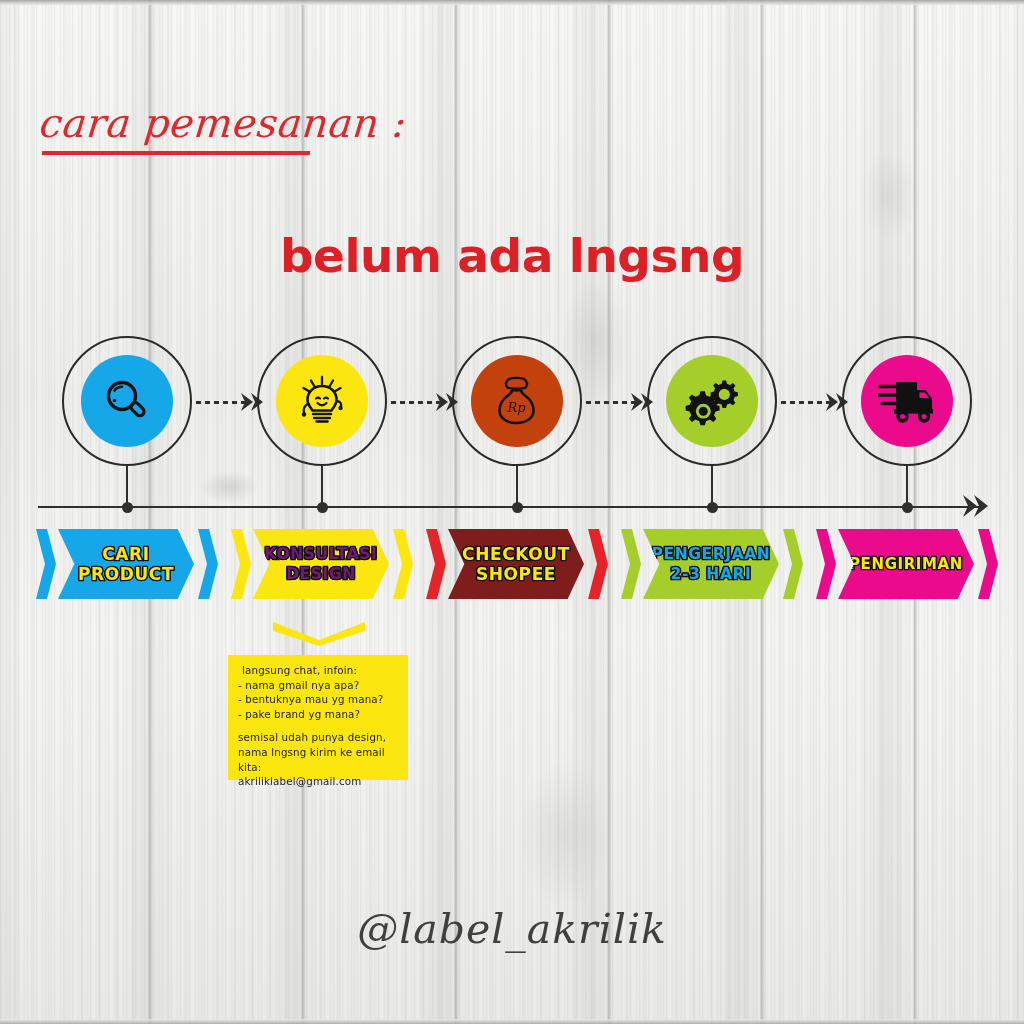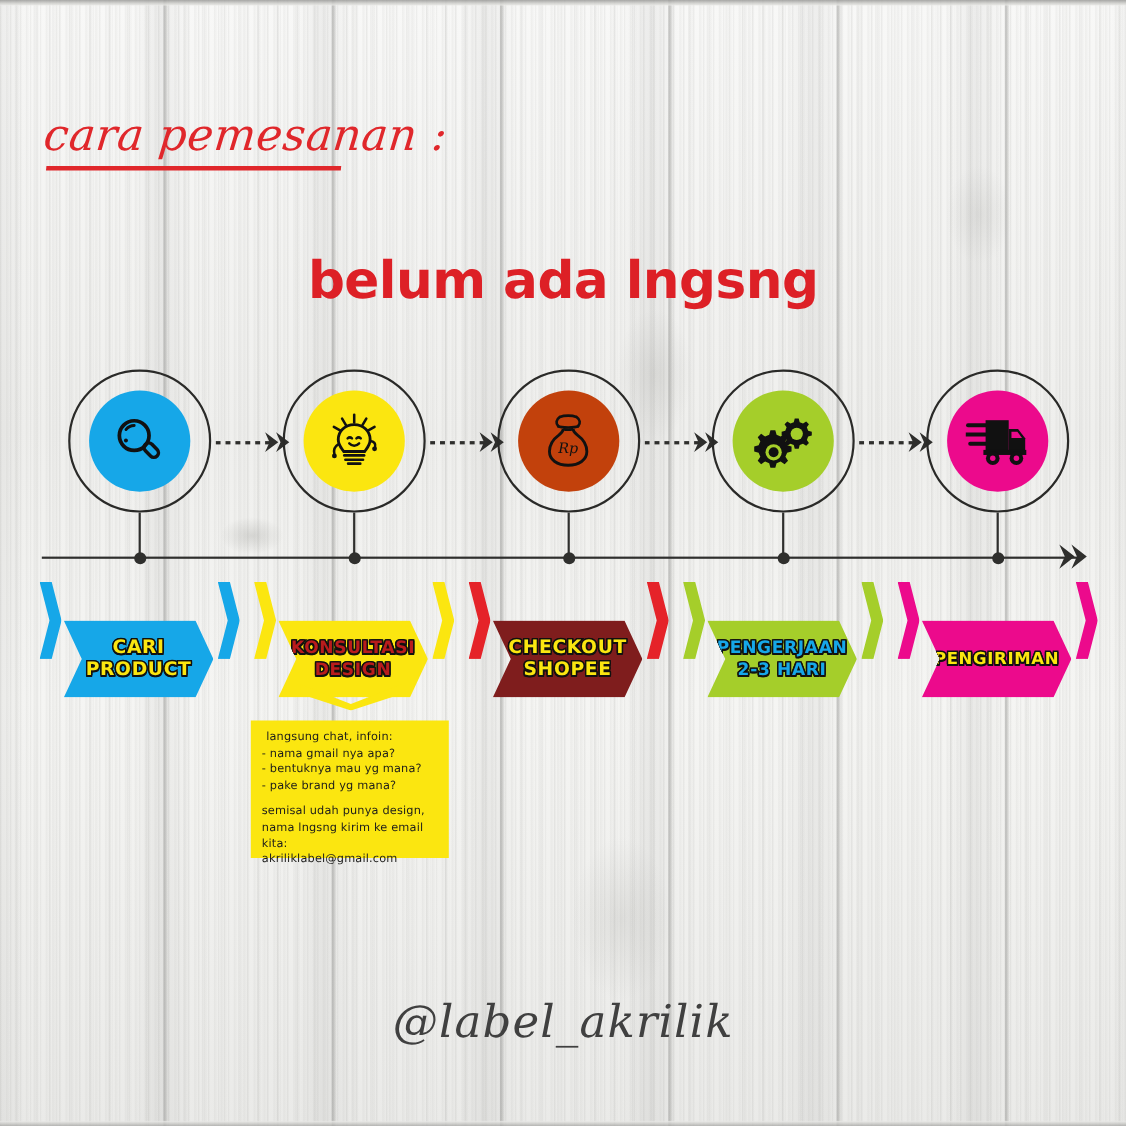--- a/index.html
+++ b/index.html
@@ -113,21 +113,20 @@
   .node-dot{position:absolute;width:11px;height:11px;border-radius:50%;background:#2f2f2d;}
   .axis-head{position:absolute;left:962px;top:492px;}
 
   
   .banner{position:absolute;top:529px;height:70px;}
   .ban-main{
     position:absolute;top:0;height:70px;
     clip-path:polygon(0% 0%, 88% 0%, 100% 50%, 88% 100%, 0% 100%, 12% 50%);
     display:flex;align-items:center;justify-content:center;
     text-align:center;
-    margin-top:35px;
   }
   .ban-lead{
     position:absolute;top:0;width:20px;height:70px;
     clip-path:polygon(0% 0%, 55% 0%, 100% 50%, 55% 100%, 0% 100%, 45% 50%);
   }
   .ban-tail{
     position:absolute;top:0;width:20px;height:70px;
     clip-path:polygon(0% 0%, 55% 0%, 100% 50%, 55% 100%, 0% 100%, 45% 50%);
   }
   .ban-label{
@@ -327,21 +326,21 @@
         <div>CARI</div>
         <div>PRODUCT</div>
       </div>
     </div>
     <div class="ban-tail" style="left:162px;background:#16a7e8;"></div>
   </div>
 
   <div class="banner" style="left:231px;width:182px;">
     <div class="ban-lead" style="left:0;background:#fbe610;"></div>
     <div class="ban-main" style="left:22px;width:136px;background:#fbe610;">
-      <div class="ban-label" style="color:#b91c1c;font-size:15.5px;">
+      <div class="ban-label" style="color:#701a75;font-size:15.5px;">
         <div>KONSULTASI</div>
         <div>DESIGN</div>
       </div>
     </div>
     <div class="ban-tail" style="left:162px;background:#fbe610;"></div>
   </div>
 
   <div class="banner" style="left:426px;width:182px;">
     <div class="ban-lead" style="left:0;background:#e52329;"></div>
     <div class="ban-main" style="left:22px;width:136px;background:#7f1d1d;">

